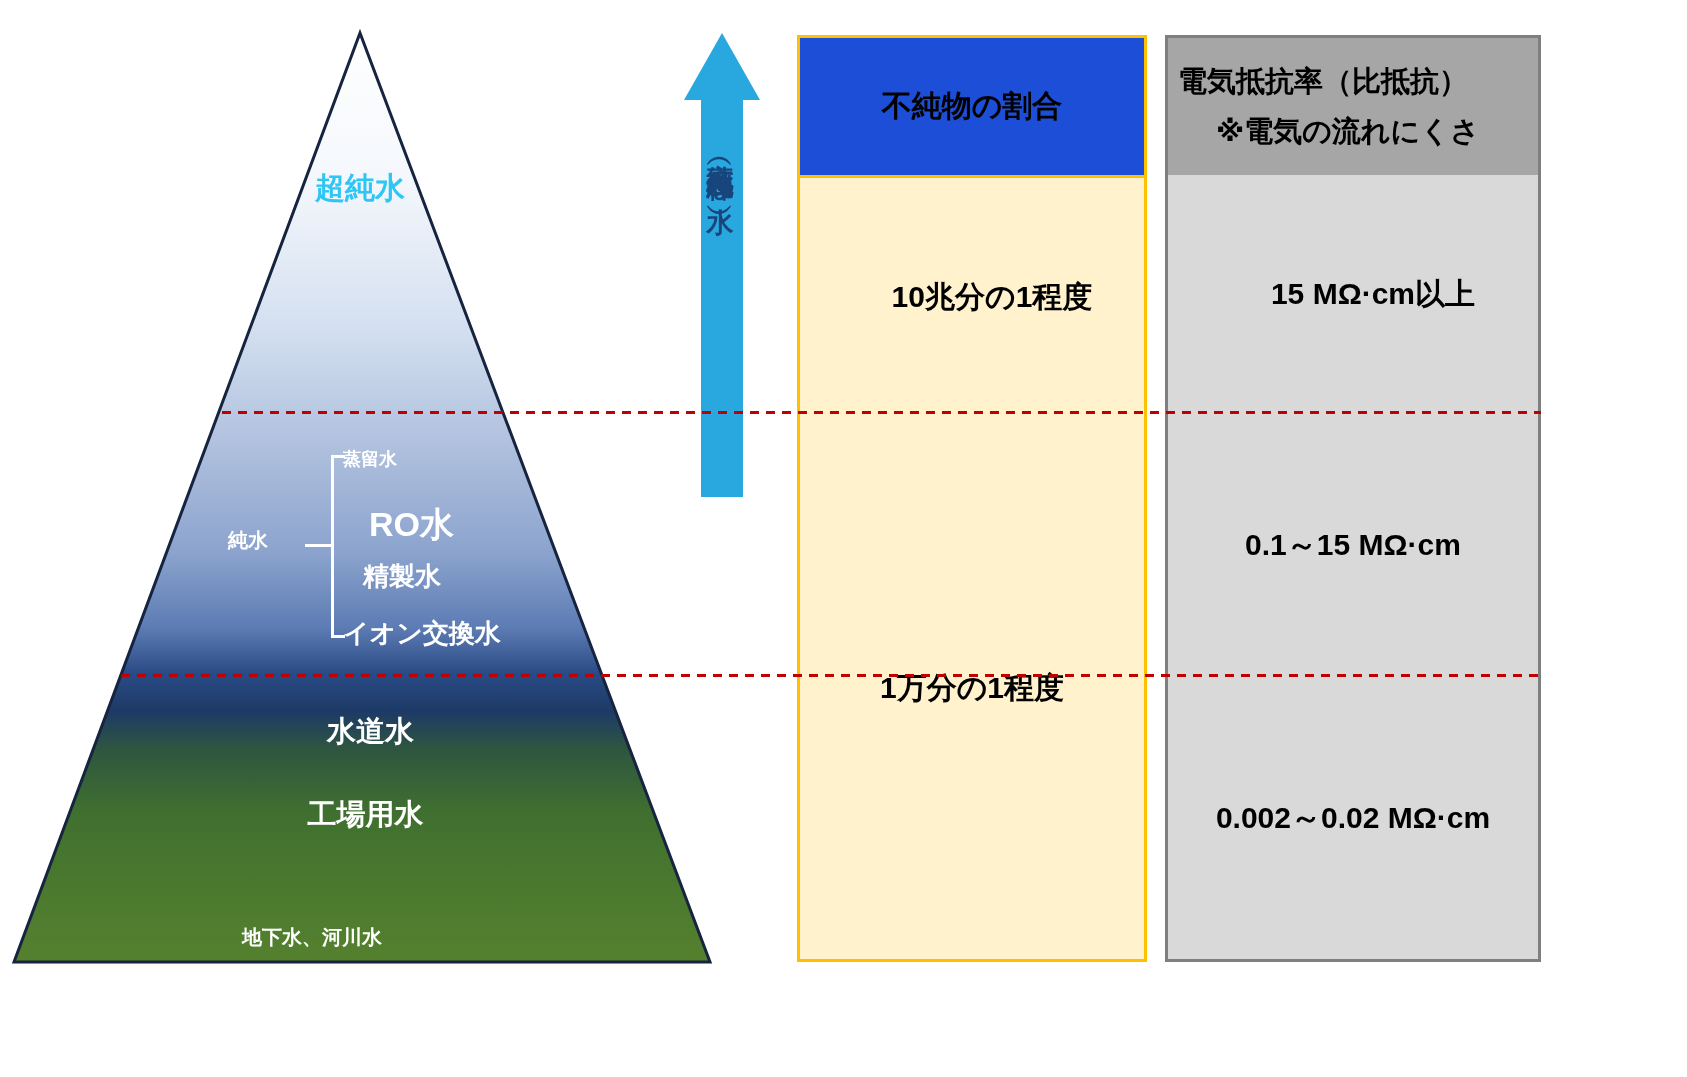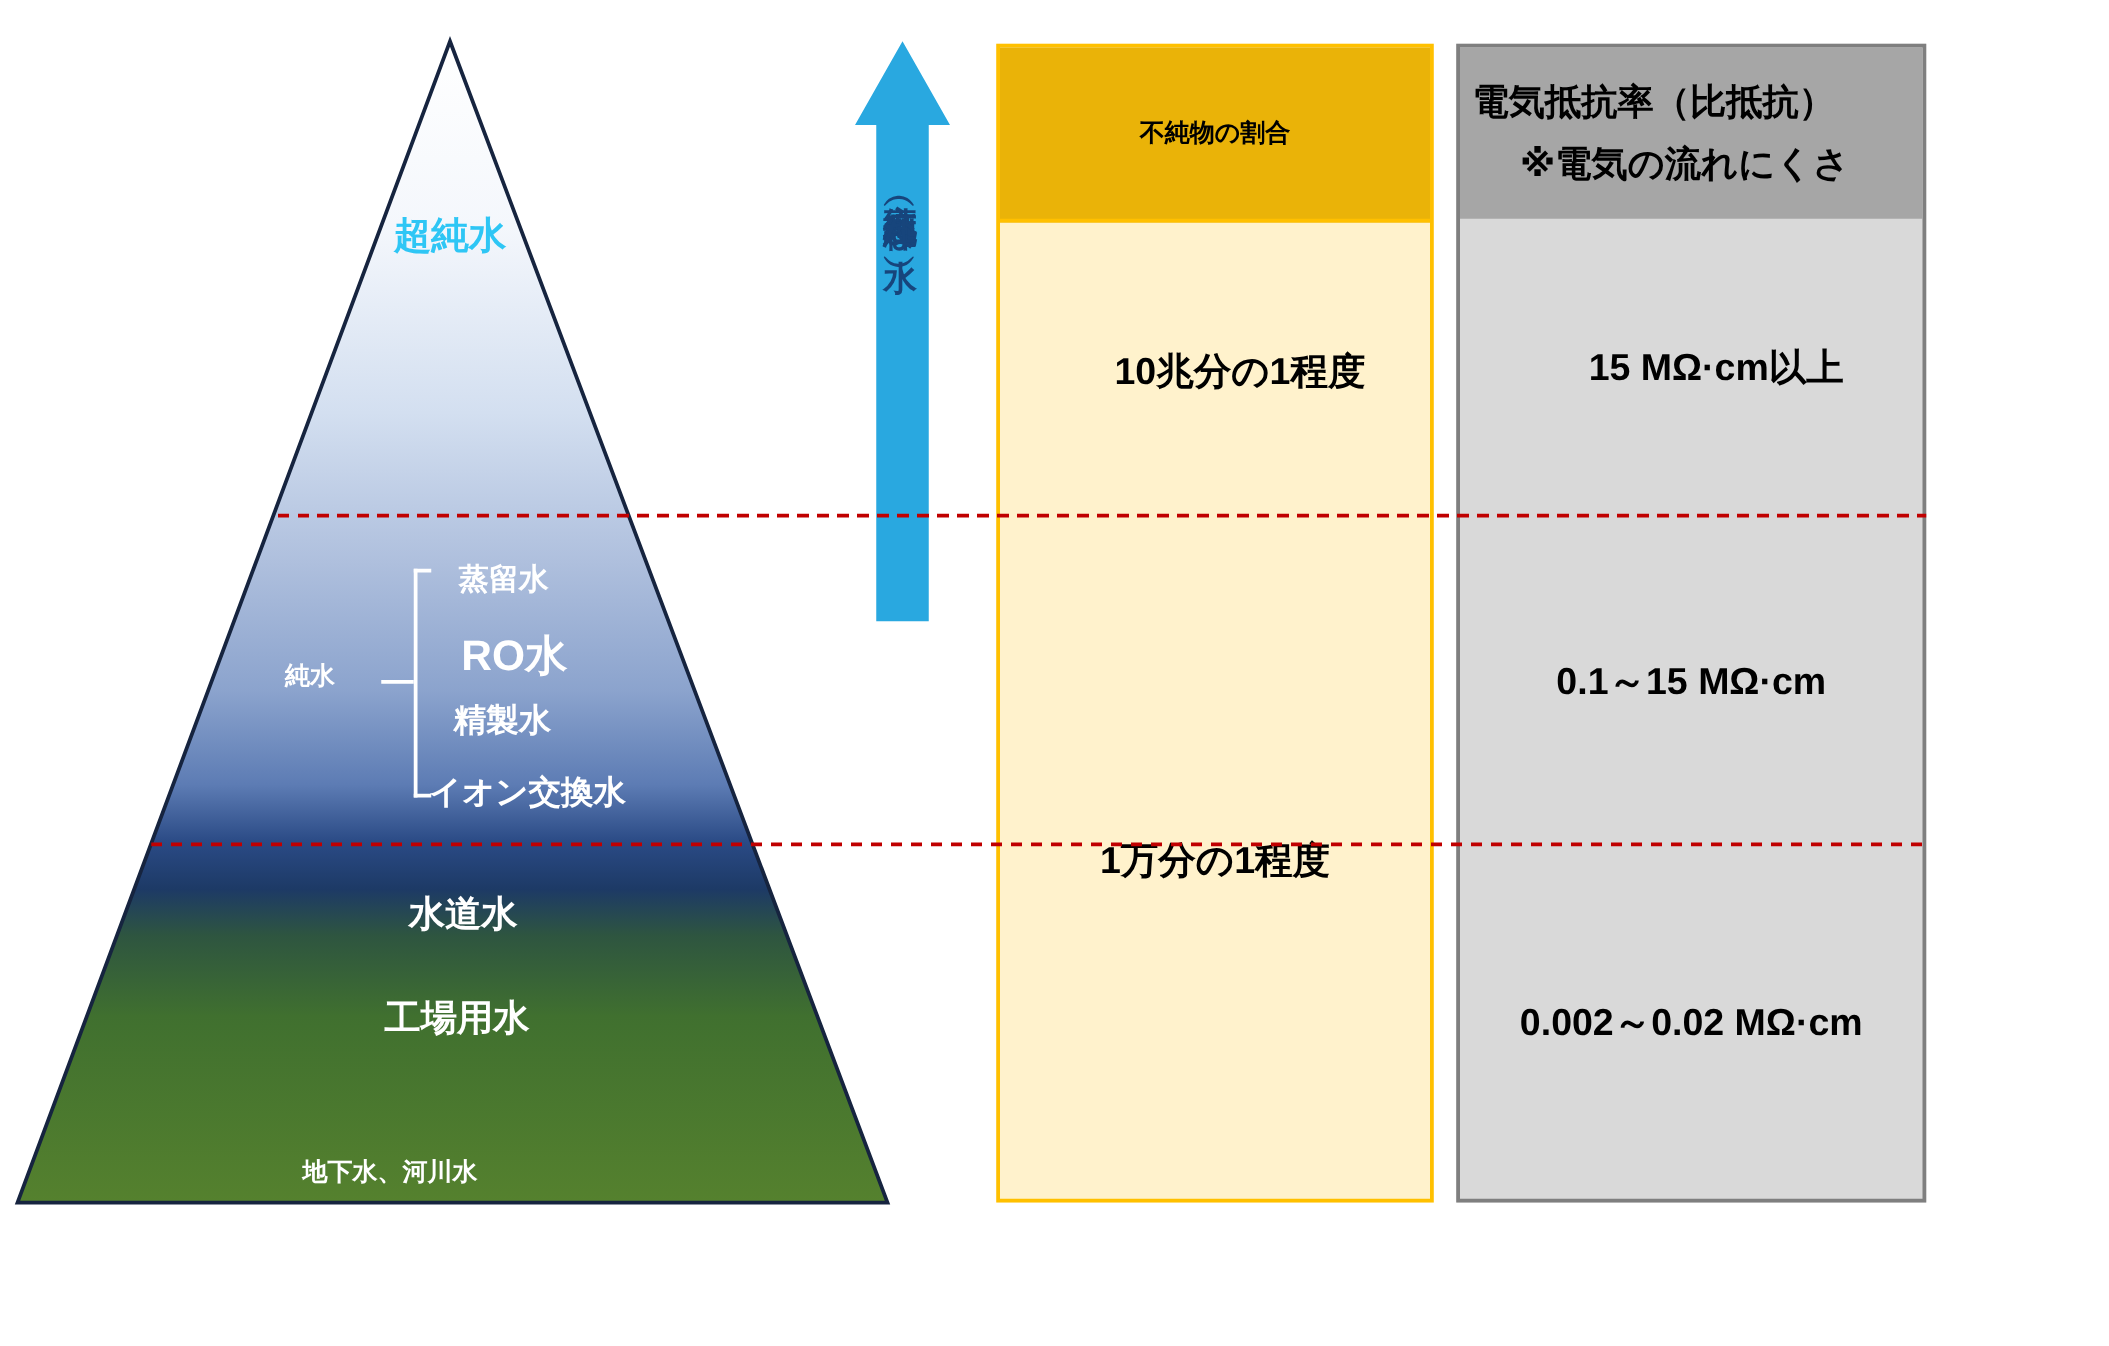--- a/index.html
+++ b/index.html
@@ -21,21 +21,21 @@
     background:repeating-linear-gradient(90deg,#C00000 0 9px,transparent 9px 16px);
     z-index:3;
   }
   .dash-line-1{left:222px;top:411px;width:1319px;}
   .dash-line-2{left:121px;top:674px;width:1420px;}
 
   
   .pyr-label{color:#ffffff;font-weight:bold;z-index:4;white-space:nowrap;}
   .ultrapure{left:285px;top:168px;width:150px;text-align:center;font-size:30px;color:#2EC6F5;}
   .pure-label{left:228px;top:527px;font-size:20px;}
-  .item-distilled{left:367px;top:447px;font-size:24px;}
+  .item-distilled{left:343px;top:447px;font-size:18px;}
   .item-ro{left:369px;top:502px;font-size:34px;}
   .item-refined{left:363px;top:559px;font-size:26px;}
   .item-ion{left:343px;top:616px;font-size:26px;}
   .tap-water{left:298px;top:712px;width:145px;text-align:center;font-size:29px;}
   .industrial-water{left:283px;top:795px;width:165px;text-align:center;font-size:29px;}
   .ground-water{left:242px;top:924px;width:250px;text-align:left;font-size:20px;}
 
   
   .bracket-part{background:#ffffff;z-index:4;}
   .bracket-v{left:331px;top:455px;width:3px;height:183px;}
@@ -67,23 +67,23 @@
     left:1165px;width:376px;
     background:#D9D9D9;
     border:3px solid #7F7F7F;
   }
   .col-header{
     height:137px;flex:0 0 137px;
     display:flex;flex-direction:column;justify-content:center;
     font-weight:bold;color:#000000;
   }
   .col-impurity .col-header{
-    background:#eab308;
+    background:#1d4ed8;
     border-bottom:3px solid #FFC000;
-    align-items:center;font-size:20px;
+    align-items:center;font-size:30px;
   }
   .col-resistivity .col-header{
     background:#A6A6A6;
     font-size:29px;row-gap:10px;
   }
   .res-header-line1{padding-left:10px;}
   .res-header-line2{padding-left:48px;}
   .col-row{
     display:flex;align-items:center;justify-content:center;
     font-weight:bold;font-size:30px;color:#000000;

